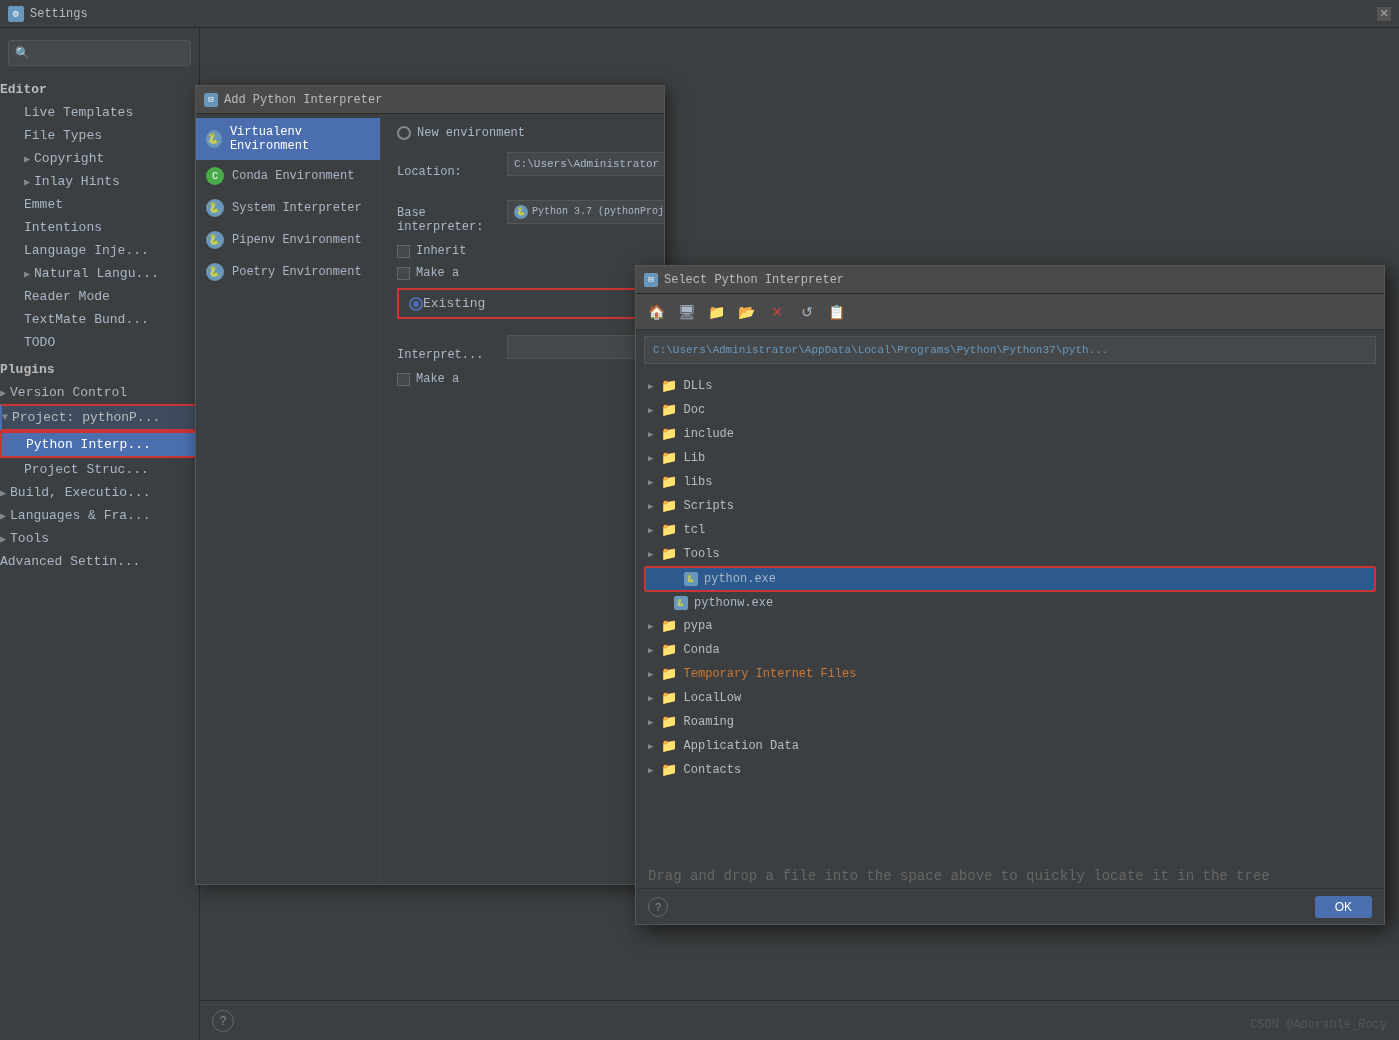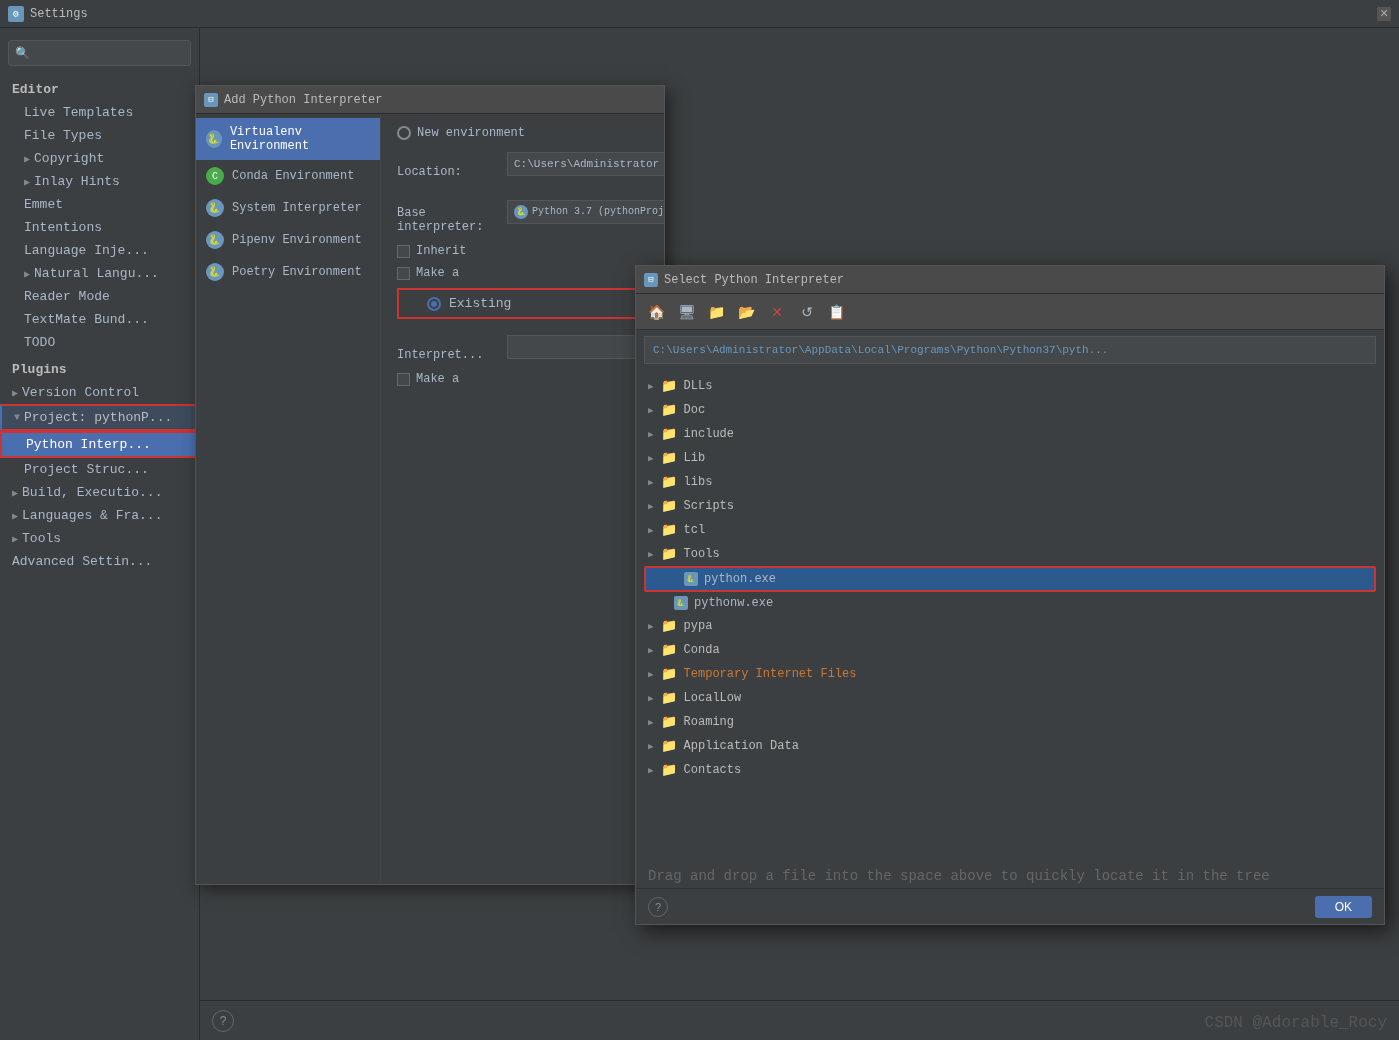--- a/index.html
+++ b/index.html
@@ -89,21 +89,21 @@
       border-radius: 3px;
       height: 26px;
       display: flex;
       align-items: center;
       padding: 0 6px;
       color: #888;
       font-size: 12px;
     }
 
     .sidebar-item {
-      padding: 4px 12px;
+      padding: 4px 0;
       cursor: pointer;
       color: #a9b7c6;
       font-size: 13px;
       display: flex;
       align-items: center;
       white-space: nowrap;
     }
     .sidebar-item.section-header {
       font-weight: bold;
       color: #bbbbbb;
@@ -358,25 +358,25 @@
       color: #a9b7c6;
     }
     .checkbox-box {
       width: 13px; height: 13px;
       border: 1px solid #666;
       background: #45484a;
     }
 
     .existing-radio-wrapper {
       border: 2px solid #cc3333;
-      padding: 6px 28px;
+      padding: 6px 10px;
       margin-bottom: 12px;
       display: flex;
       align-items: center;
-      gap: 8px;
+      gap: 0;
     }
 
     
     .dialog-select-interpreter {
       position: absolute;
       top: 265px;
       left: 635px;
       width: 750px;
       height: 660px;
       background: #3c3f41;
@@ -501,21 +501,21 @@
       color: #666;
       padding: 4px 12px;
     }
 
     .temp-text { color: #cc7832; }
 
     .watermark {
       position: absolute;
       bottom: 8px;
       right: 12px;
-      font-size: 16px;
+      font-size: 12px;
       color: #555;
     }
 
     .sidebar-highlight {
       border: 2px solid #cc3333;
     }
   </style>
 </head>
 <body>
 

